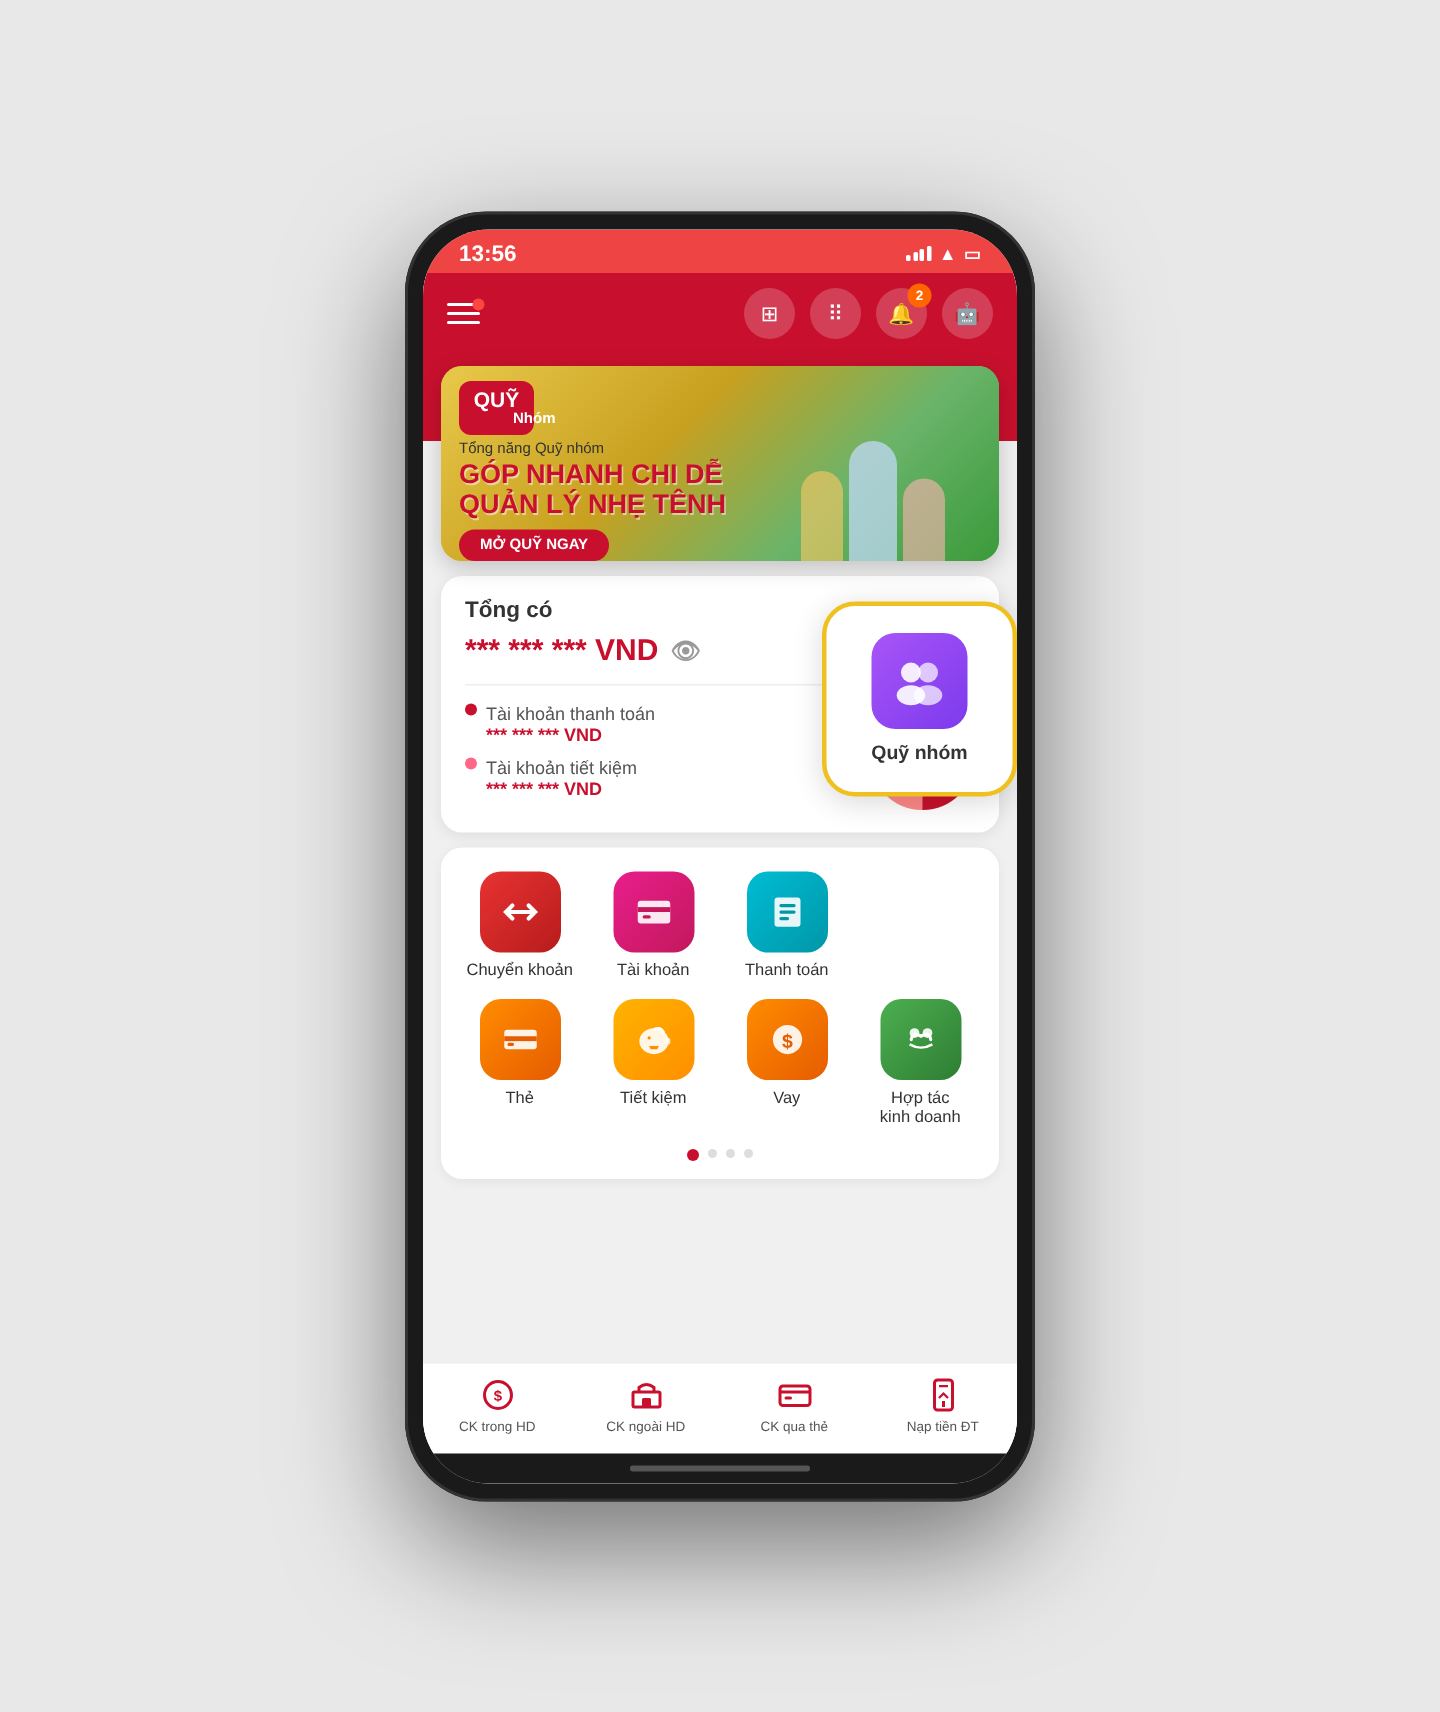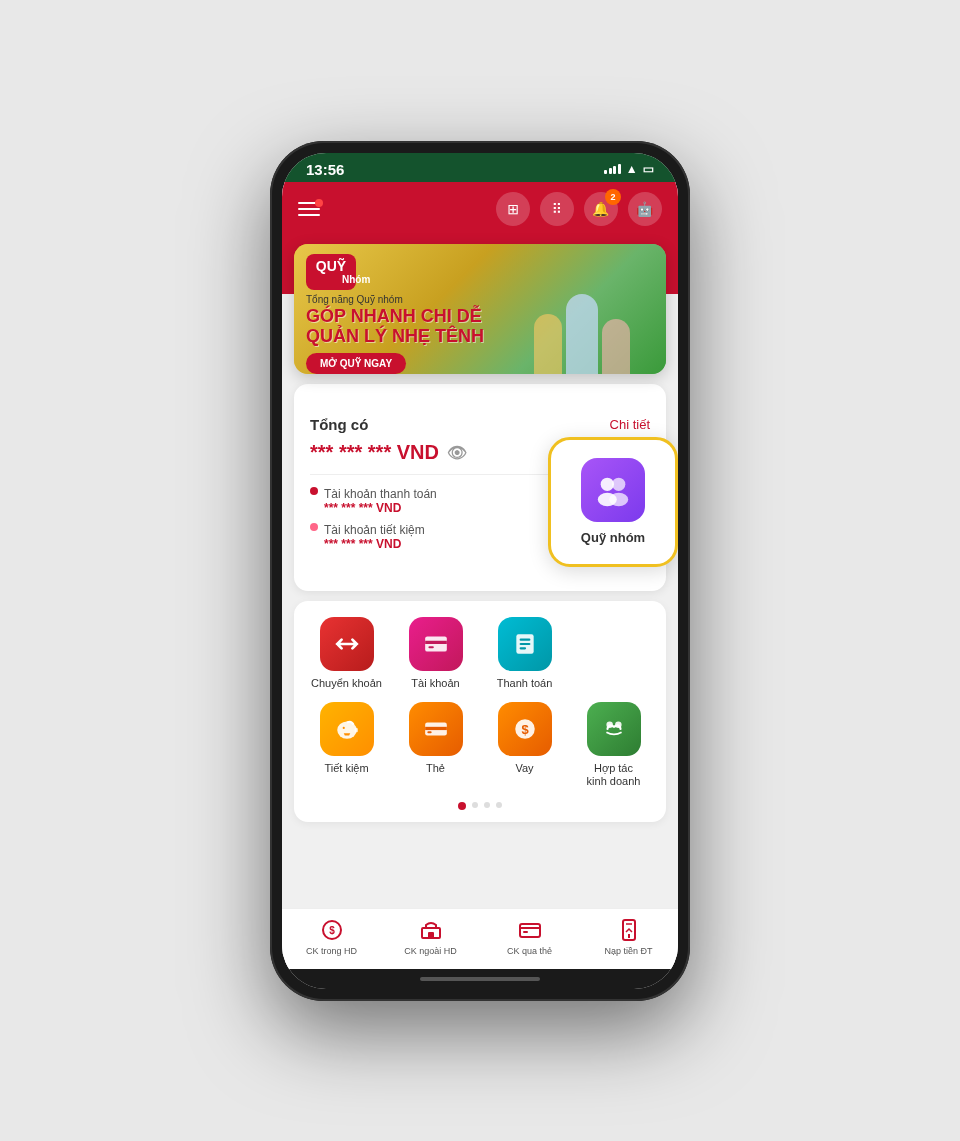--- a/index.html
+++ b/index.html
@@ -28,21 +28,21 @@
       background: #f5f5f5;
       border-radius: 44px;
       overflow: hidden;
       position: relative;
       display: flex;
       flex-direction: column;
     }
 
     
     .status-bar {
-      background: #14532d;
+      background: #ef4444;
       color: white;
       display: flex;
       justify-content: space-between;
       align-items: center;
       padding: 8px 24px 4px;
       font-size: 13px;
       font-weight: 600;
       flex-shrink: 0;
     }
     .status-bar .time { font-size: 15px; font-weight: 700; }
@@ -160,21 +160,21 @@
       position: absolute; right: 0; bottom: 0; top: 0;
       width: 160px;
       display: flex; align-items: flex-end; justify-content: center;
     }
 
     
     .balance-section {
       margin: 10px 12px 0;
       background: white;
       border-radius: 14px;
-      padding: 32px 16px;
+      padding: 14px 16px;
       box-shadow: 0 2px 10px rgba(0,0,0,0.08);
       position: relative;
       z-index: 5;
     }
     .balance-header {
       display: flex; justify-content: space-between; align-items: center;
       margin-bottom: 8px;
     }
     .balance-title { font-size: 15px; color: #333; font-weight: 600; }
     .chi-tiet { font-size: 13px; color: #c8102e; font-weight: 500; cursor: pointer; }
@@ -467,45 +467,45 @@
             <div class="action-icon" style="background: linear-gradient(135deg, #a855f7, #7c3aed); opacity:0;">
               <span>👥</span>
             </div>
             <span class="action-label" style="opacity:0;">Quỹ nhóm</span>
           </div>
         </div>
 
         <div class="actions-row" style="margin-top:12px;">
 
           <div class="action-item">
+            <div class="action-icon" style="background: linear-gradient(135deg, #ff8c00, #e65c00);">
+              <svg width="26" height="26" viewBox="0 0 24 24">
+                  <rect x="2" y="6" width="20" height="12" rx="2" fill="white" opacity="0.9"></rect>
+                  <rect x="2" y="10" width="20" height="3" fill="#e65c00"></rect>
+                  <rect x="4" y="14" width="4" height="2" rx="1" fill="#e65c00"></rect>
+                </svg>
+            </div>
+            <span class="action-label">Thẻ</span>
+          </div>
+
+          <div class="action-item">
             <div class="action-icon" style="background: linear-gradient(135deg, #ffb300, #ff8f00);">
               <svg width="26" height="26" viewBox="0 0 24 24" fill="none">
                 <ellipse cx="12" cy="13" rx="9" ry="8" fill="white" opacity="0.9"></ellipse>
                 <circle cx="9" cy="11" r="1" fill="#ff8f00"></circle>
                 <path d="M12 6 Q16 4 18 8" stroke="white" stroke-width="2" fill="none"></path>
                 <rect x="19" y="11" width="3" height="4" rx="1" fill="white" opacity="0.8"></rect>
                 <path d="M9 16 L10 18 L14 18 L15 16" fill="#ff8f00"></path>
               </svg>
             </div>
             <span class="action-label">Tiết kiệm</span>
           </div>
 
           <div class="action-item">
             <div class="action-icon" style="background: linear-gradient(135deg, #ff8c00, #e65c00);">
-              <svg width="26" height="26" viewBox="0 0 24 24">
-                  <rect x="2" y="6" width="20" height="12" rx="2" fill="white" opacity="0.9"></rect>
-                  <rect x="2" y="10" width="20" height="3" fill="#e65c00"></rect>
-                  <rect x="4" y="14" width="4" height="2" rx="1" fill="#e65c00"></rect>
-                </svg>
-            </div>
-            <span class="action-label">Thẻ</span>
-          </div>
-
-          <div class="action-item">
-            <div class="action-icon" style="background: linear-gradient(135deg, #ff8c00, #e65c00);">
               <svg width="26" height="26" viewBox="0 0 24 24" fill="white">
                 <circle cx="12" cy="12" r="9" fill="white" opacity="0.9"></circle>
                 <text x="12" y="17" text-anchor="middle" fill="#e65c00" font-size="12" font-weight="bold">$</text>
               </svg>
             </div>
             <span class="action-label">Vay</span>
           </div>
 
           <div class="action-item">
             <div class="action-icon" style="background: linear-gradient(135deg, #4caf50, #2e7d32);">

